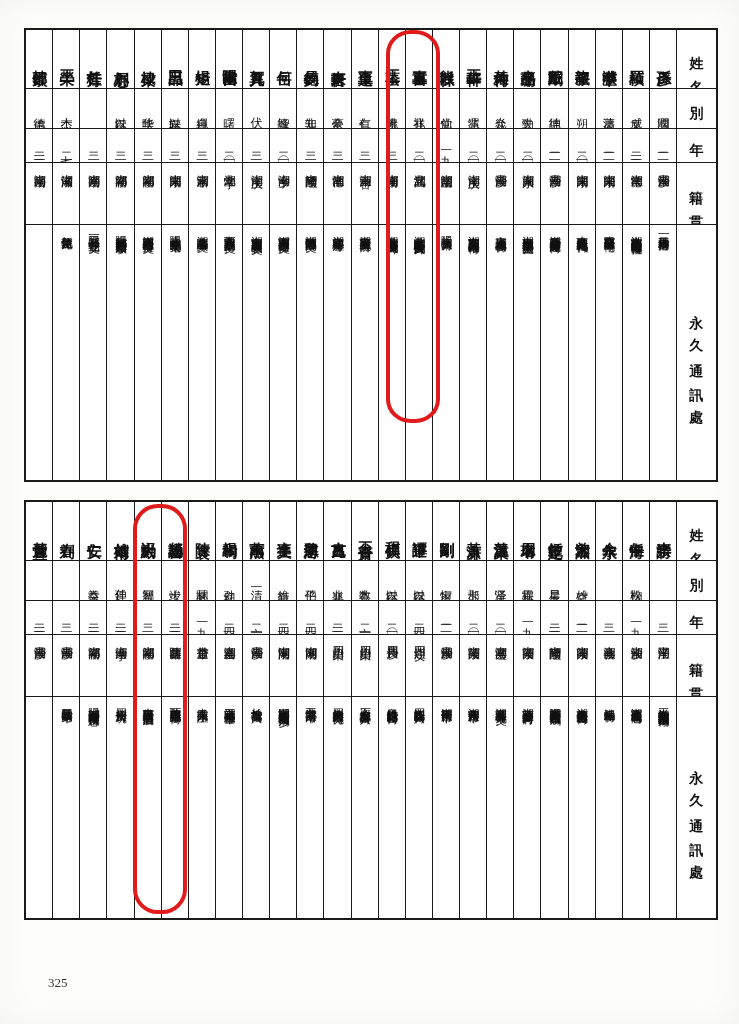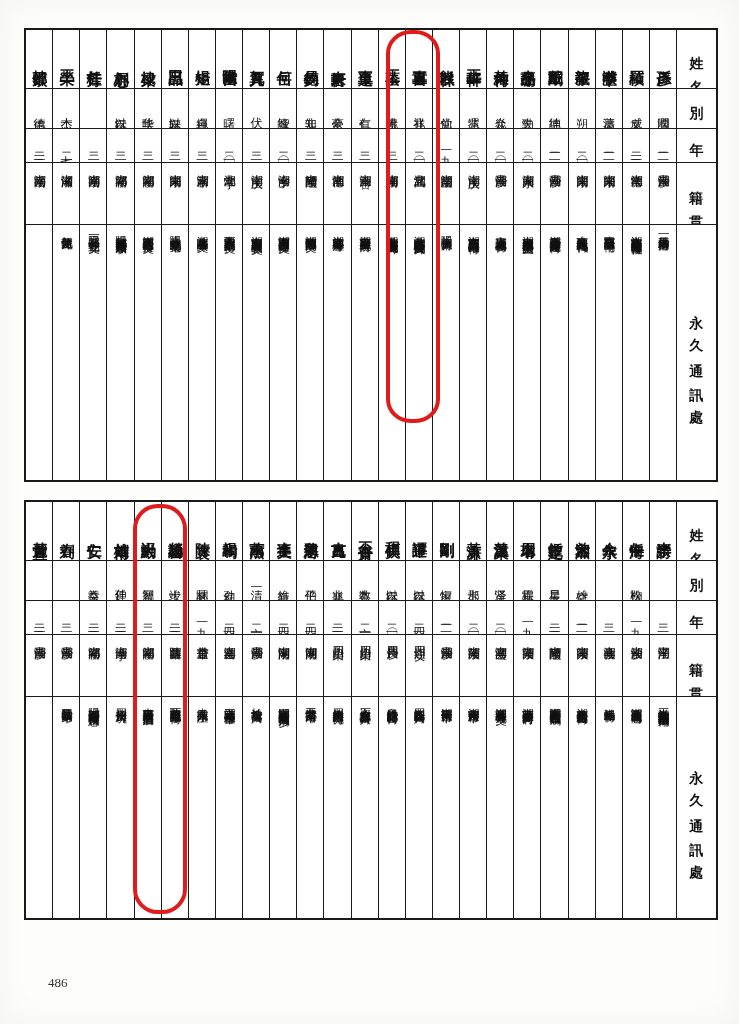--- a/index.html
+++ b/index.html
@@ -976,15 +976,15 @@
         </div>
         <div class="cell c-addr">
           <span class="vtext">永 久 通 訊 處</span>
         </div>
       </div>
     </div>
 
   <div class="redmark" id="mark-1"></div>
   <div class="redmark" id="mark-2"></div>
 
-  <div class="page-number">486</div>
+  <div class="page-number">325</div>
   <div class="edge-shade"></div>
 </div>
 
 </body></html>

